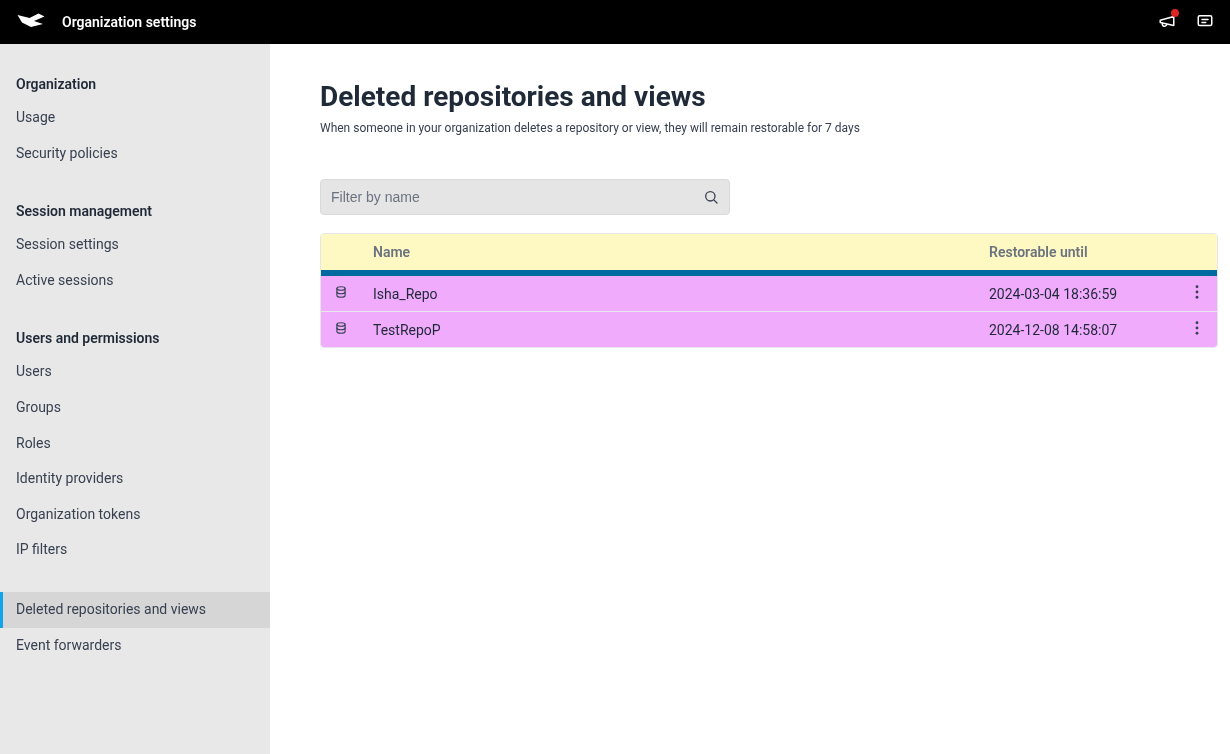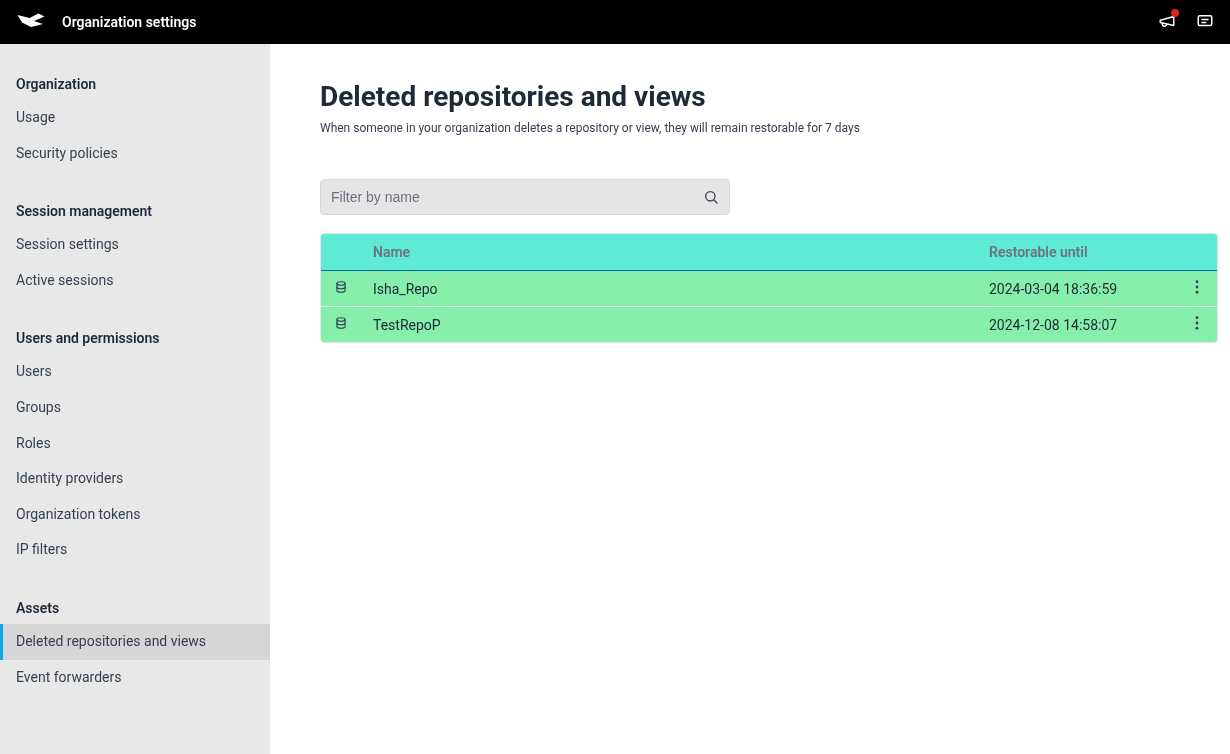--- a/index.html
+++ b/index.html
@@ -157,29 +157,29 @@
       border-collapse: separate;
       border-spacing: 0;
       overflow: hidden;
     }
     .thead-row th {
       text-align: left;
       font-weight: 600;
       font-size: 14px;
       color: #6b7280;
       padding: 10px 12px;
-      border-bottom: 1px solid #0369a1;
-      background: #5eead4;
+      border-bottom: 6px solid #0369a1;
+      background: #fef9c3;
     }
     .tbody-row td {
       padding: 9px 12px;
       font-size: 14px;
       color: #1f2937;
       border-bottom: 1px solid #e5e7eb;
-      background: #86efac;
+      background: #f0abfc;
       vertical-align: middle;
     }
     .tbody-row:last-child td {
       border-bottom: none;
     }
     .col-icon {
       width: 40px;
       text-align: center;
     }
     .col-name {
@@ -260,21 +260,20 @@
       <div class="sidebar-section">
         <div class="sidebar-heading">Users and permissions</div>
         <div class="sidebar-item">Users</div>
         <div class="sidebar-item">Groups</div>
         <div class="sidebar-item">Roles</div>
         <div class="sidebar-item">Identity providers</div>
         <div class="sidebar-item">Organization tokens</div>
         <div class="sidebar-item">IP filters</div>
       </div>
       <div class="sidebar-section">
-        <div class="sidebar-heading">Assets</div>
         <div class="sidebar-item active">Deleted repositories and views</div>
         <div class="sidebar-item">Event forwarders</div>
       </div>
     </nav>
 
   <main class="main">
     <h1 class="page-title">Deleted repositories and views</h1>
     <p class="page-subtitle">When someone in your organization deletes a repository or view, they will remain restorable for 7 days</p>
 
     <div class="filter-wrap">

